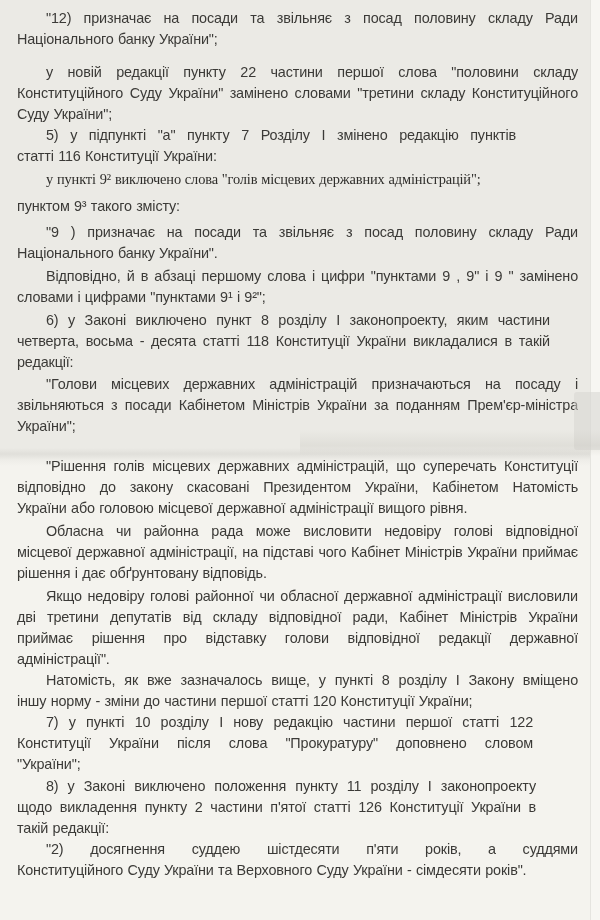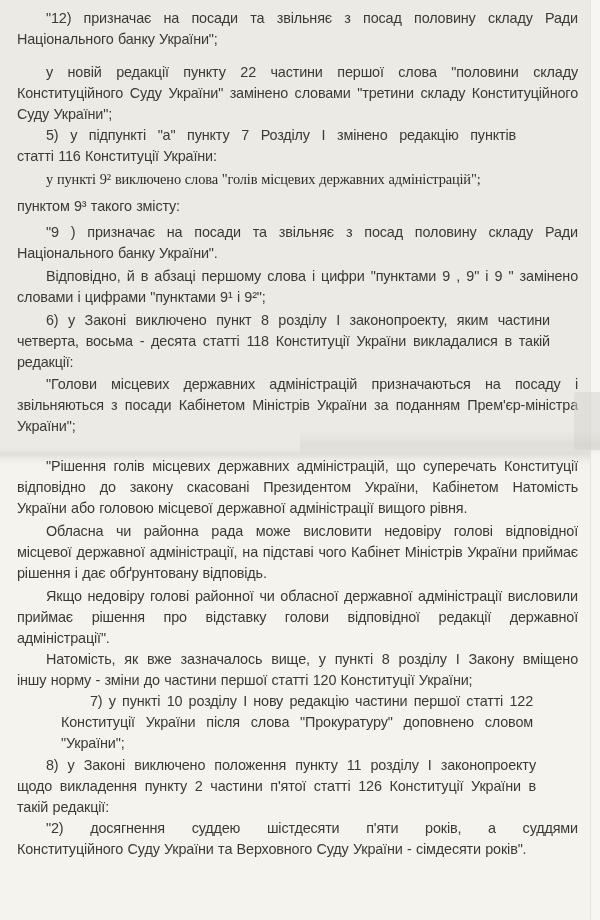--- a/index.html
+++ b/index.html
@@ -65,21 +65,21 @@
   .para:nth-child(4)  { margin-top: 2px; color: #2e2d2a; font-family: Liberation Serif, serif; }
   .para:nth-child(5)  { margin-top: 6px; }
   .para:nth-child(6)  { margin-top: 5px; }
   .para:nth-child(7)  { margin-top: 2px; }
   .para:nth-child(8)  { margin-top: 2px; padding-right: 28px; }
   .para:nth-child(9)  { margin-top: 1px; }
   .para:nth-child(10) { margin-top: 19px; }
   .para:nth-child(11) { margin-top: 2px; }
   .para:nth-child(12) { margin-top: 2px; }
   .para:nth-child(13) { margin-top: 0; }
-  .para:nth-child(14) { margin-top: 0; padding-right: 45px; margin-left: 44px; }
+  .para:nth-child(14) { margin-top: 0; padding-right: 45px; }
   .para:nth-child(15) { margin-top: 1px; padding-right: 42px; }
   .para:nth-child(16) { margin-top: 0; }
 </style>
 </head>
 <body>
 
 <div class="page">
   <div id="doc-body">
       <p class="para">
         <span class="line first justified">"12) призначає на посади та звільняє з посад половину складу Ради</span>
@@ -123,20 +123,21 @@
         <span class="line justified">відповідно до закону скасовані Президентом України, Кабінетом Натомість</span>
         <span class="line last">України або головою місцевої державної адміністрації вищого рівня.</span>
       </p>
       <p class="para">
         <span class="line first justified">Обласна чи районна рада може висловити недовіру голові відповідної</span>
         <span class="line justified">місцевої державної адміністрації, на підставі чого Кабінет Міністрів України приймає</span>
         <span class="line last">рішення і дає обґрунтовану відповідь.</span>
       </p>
       <p class="para">
         <span class="line first justified">Якщо недовіру голові районної чи обласної державної адміністрації висловили</span>
+        <span class="line justified">дві третини депутатів від складу відповідної ради, Кабінет Міністрів України</span>
         <span class="line justified">приймає рішення про відставку голови відповідної редакції державної</span>
         <span class="line last">адміністрації".</span>
       </p>
       <p class="para">
         <span class="line first justified">Натомість, як вже зазначалось вище, у пункті 8 розділу І Закону вміщено</span>
         <span class="line last">іншу норму - зміни до частини першої статті 120 Конституції України;</span>
       </p>
       <p class="para">
         <span class="line first justified">7) у пункті 10 розділу І нову редакцію частини першої статті 122</span>
         <span class="line justified">Конституції України після слова "Прокуратуру" доповнено словом</span>

